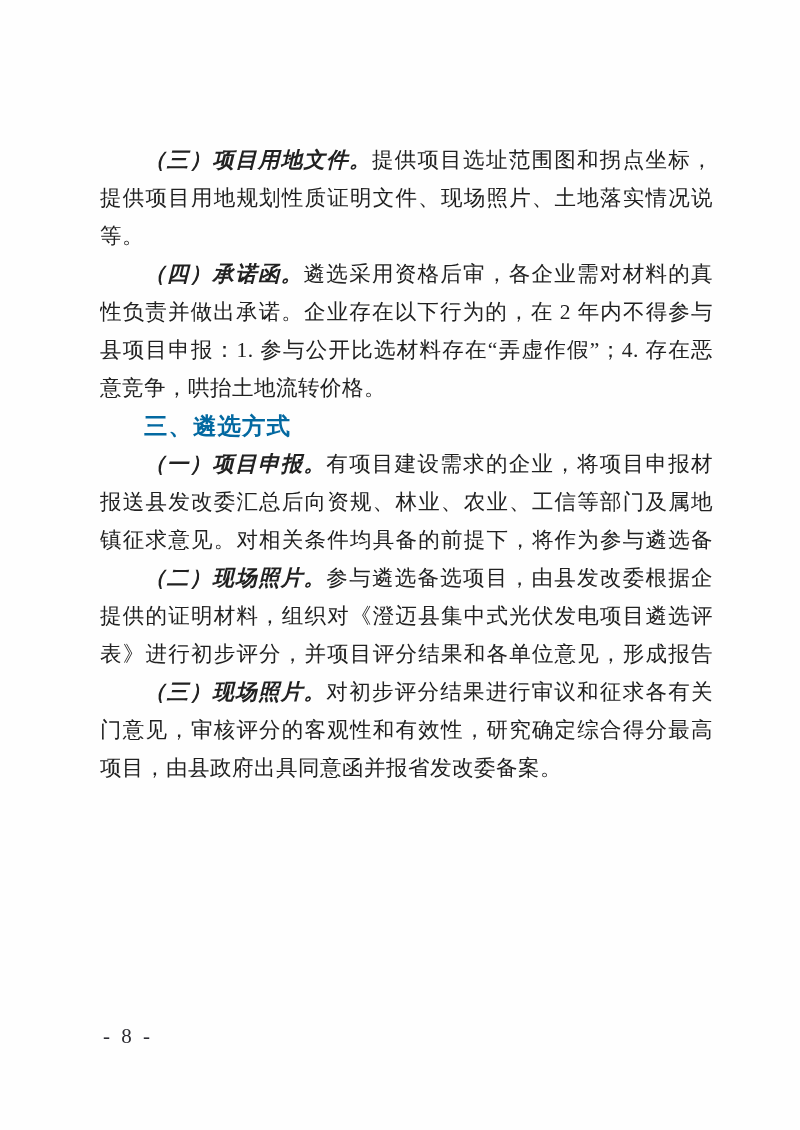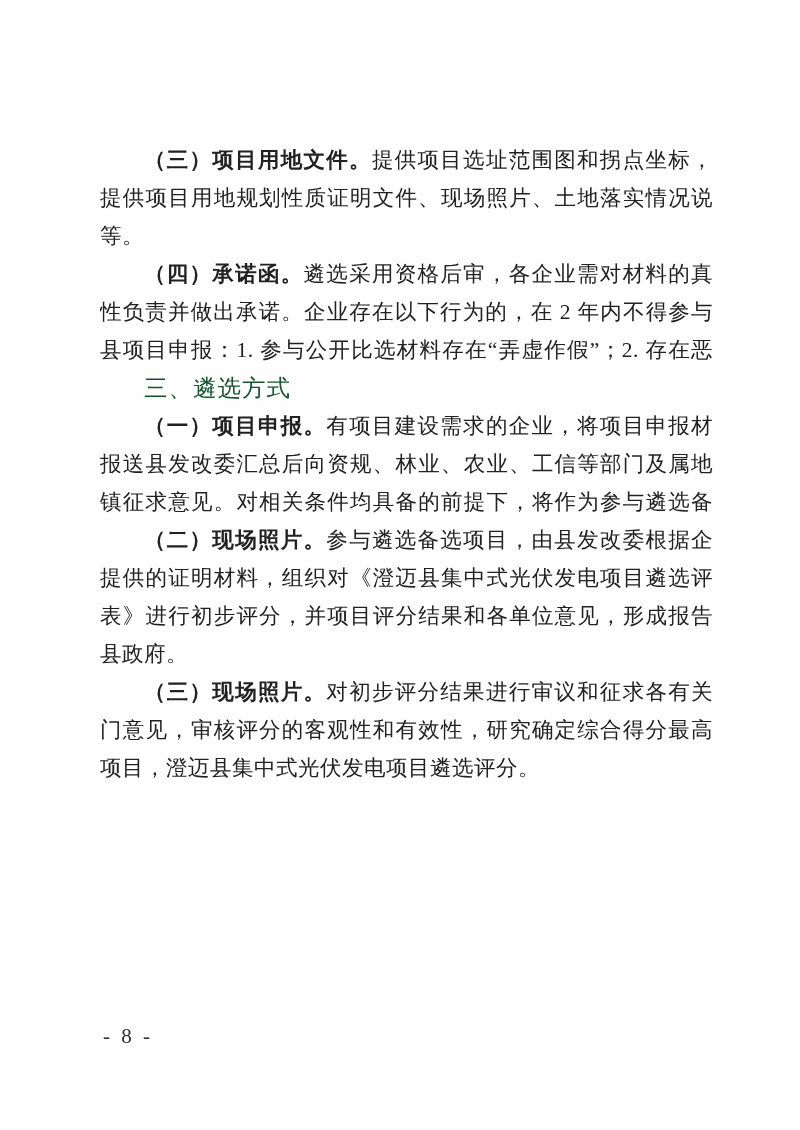--- a/index.html
+++ b/index.html
@@ -28,26 +28,27 @@
     white-space: nowrap;
   }
   .j {               
     text-align: justify;
     text-align-last: justify;
     white-space: normal;
   }
   .i { text-indent: 44px; }      
   .lead {
     font-weight: bold;
+    font-style: italic;           
   }
   .heading {
     font-family: "Liberation Sans", sans-serif;
-    font-weight: 400;
+    font-weight: 700;
     font-size: 23.5px;
-    color: #14532d;
+    color: #0369a1;
     letter-spacing: 1px;
   }
   .page-number {
     position: absolute;
     left: 103px;
     top: 1021px;
     height: 30px;
     line-height: 30px;
     font-size: 21px;
     letter-spacing: 3px;
@@ -60,33 +61,33 @@
 
 <div class="page">
   <div class="content">
 
     <div class="line j i"><span class="lead">（三）项目用地文件。</span><span>提供项目选址范围图和拐点坐标，并</span></div>
     <div class="line j"><span>提供项目用地规划性质证明文件、现场照片、土地落实情况说明</span></div>
     <div class="line"><span>等。</span></div>
 
     <div class="line j i"><span class="lead">（四）承诺函。</span><span>遴选采用资格后审，各企业需对材料的真实</span></div>
     <div class="line j"><span>性负责并做出承诺。企业存在以下行为的，在 2 年内不得参与我</span></div>
-    <div class="line j"><span>县项目申报：1. 参与公开比选材料存在“弄虚作假”；2. 存在恶</span></div>
+    <div class="line j"><span>县项目申报：1. 参与公开比选材料存在“弄虚作假”；4. 存在恶</span></div>
+    <div class="line"><span>意竞争，哄抬土地流转价格。</span></div>
 
     <div class="line heading i">三、遴选方式</div>
 
     <div class="line j i"><span class="lead">（一）项目申报。</span><span>有项目建设需求的企业，将项目申报材料</span></div>
     <div class="line j"><span>报送县发改委汇总后向资规、林业、农业、工信等部门及属地乡</span></div>
     <div class="line j"><span>镇征求意见。对相关条件均具备的前提下，将作为参与遴选备选</span></div>
 
     <div class="line j i"><span class="lead">（二）现场照片。</span><span>参与遴选备选项目，由县发改委根据企业</span></div>
     <div class="line j"><span>提供的证明材料，组织对《澄迈县集中式光伏发电项目遴选评分</span></div>
     <div class="line j"><span>表》进行初步评分，并项目评分结果和各单位意见，形成报告报</span></div>
-    <div class="line"><span>县政府。</span></div>
 
     <div class="line j i"><span class="lead">（三）现场照片。</span><span>对初步评分结果进行审议和征求各有关部</span></div>
     <div class="line j"><span>门意见，审核评分的客观性和有效性，研究确定综合得分最高的</span></div>
-    <div class="line"><span>项目，澄迈县集中式光伏发电项目遴选评分。</span></div>
+    <div class="line"><span>项目，由县政府出具同意函并报省发改委备案。</span></div>
 
   </div>
 
   <div class="page-number">- 8 -</div>
 </div>
 
 </body></html>

